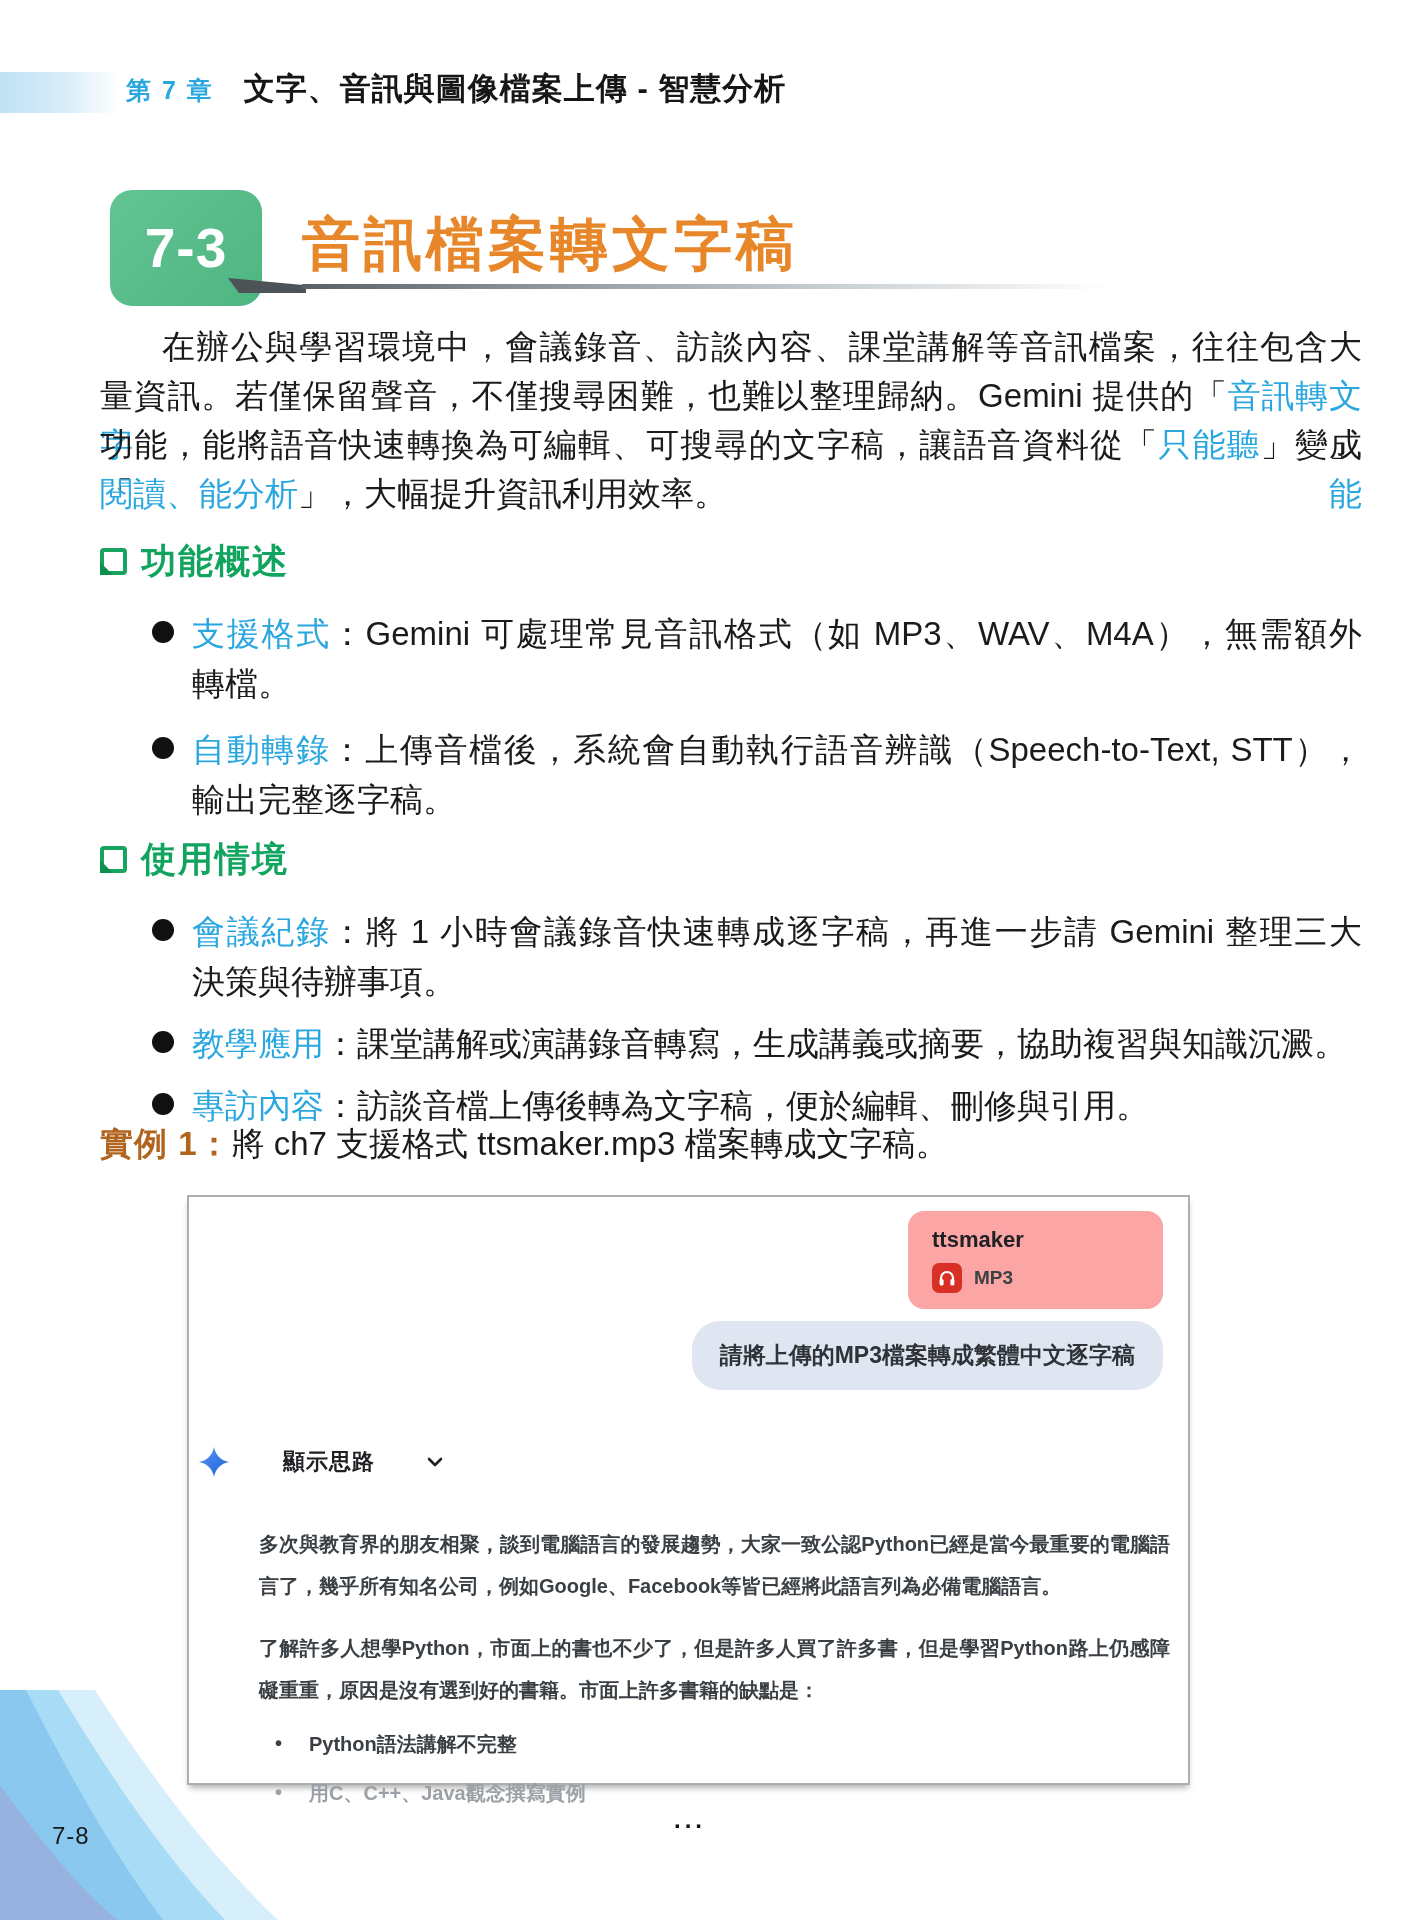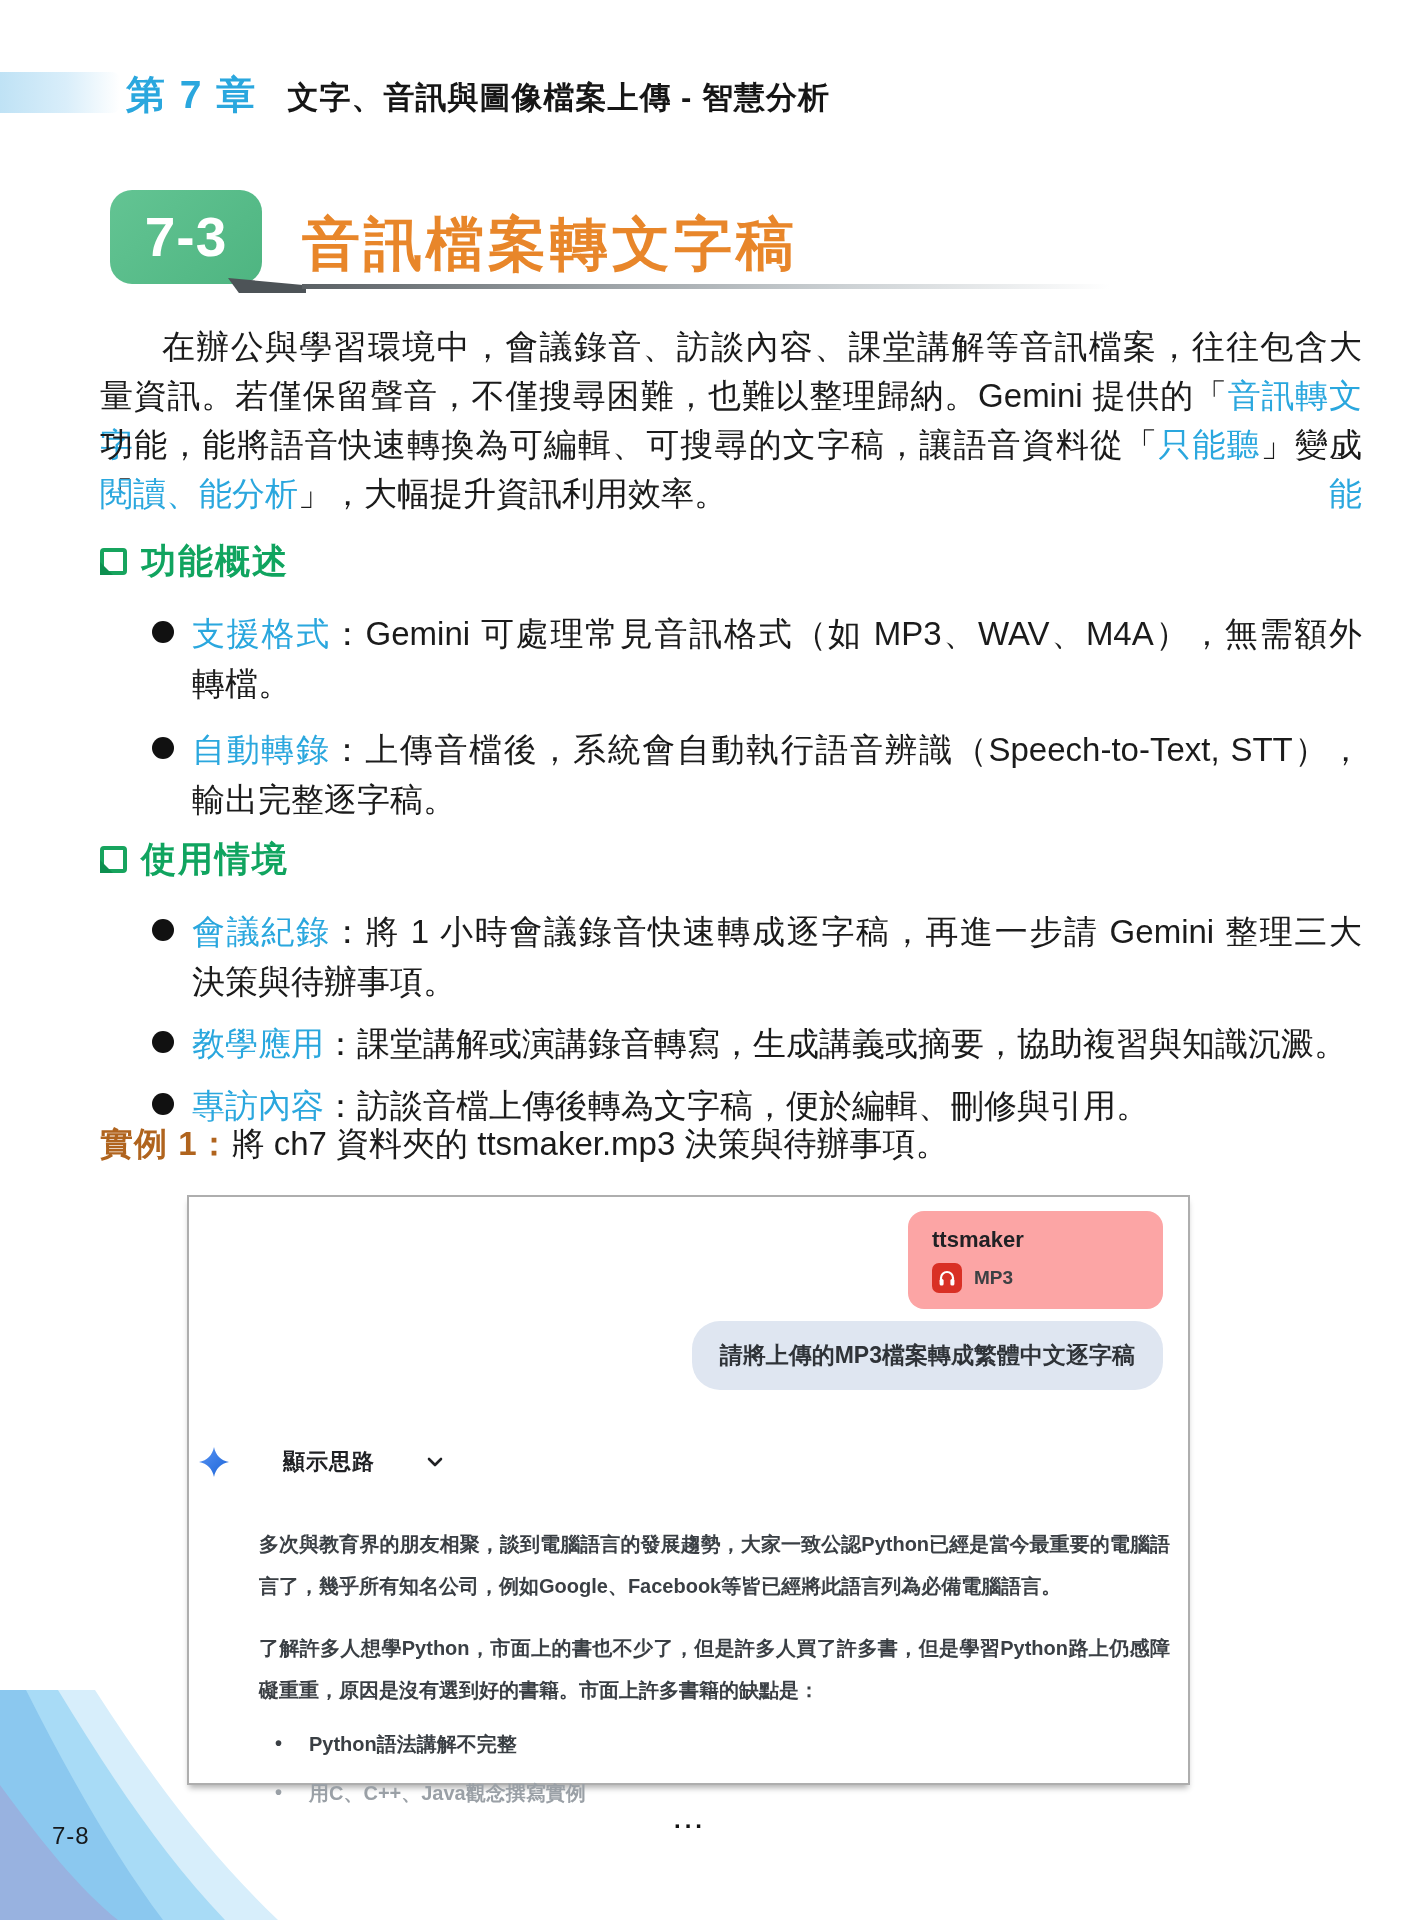--- a/index.html
+++ b/index.html
@@ -17,25 +17,25 @@
   *{margin:0;padding:0;box-sizing:border-box;}
   html,body{background:#fff;}
   body{font-family:"Liberation Sans","DejaVu Sans",sans-serif;color:var(--ink);}
   .page{position:relative;width:1419px;height:1920px;background:#fff;overflow:hidden;}
 
   
   .chapter-band{position:absolute;left:0;top:72px;width:120px;height:41px;
     background:linear-gradient(90deg,#bfe2f5 0%,#d9eefa 55%,rgba(255,255,255,0) 100%);
     border-radius:0 8px 8px 0;}
   .chapter-row{position:absolute;left:126px;top:68px;display:flex;align-items:baseline;gap:30px;white-space:nowrap;}
-  .chapter-no{font-size:39px;font-weight:bold;color:var(--accent-blue);letter-spacing:2px;}
+  .chapter-no{font-size:25px;font-weight:bold;color:var(--accent-blue);letter-spacing:2px;}
   .chapter-title{font-size:31px;font-weight:bold;color:#161616;letter-spacing:1px;}
 
   
-  .sec-badge{position:absolute;left:110px;top:190px;width:152px;height:94px;border-radius:22px;
+  .sec-badge{position:absolute;left:110px;top:190px;width:152px;height:116px;border-radius:22px;
     background:linear-gradient(135deg,#63c493,#4eb581);display:grid;place-items:center;}
   .sec-badge span{color:#fff;font-size:55px;font-weight:bold;letter-spacing:1px;}
   .sec-wedge{position:absolute;left:228px;top:277px;width:78px;height:16px;background:#4d5357;
     clip-path:polygon(0 6%,100% 52%,100% 100%,14% 100%);}
   .sec-line{position:absolute;left:302px;top:284px;width:833px;height:5px;
     background:linear-gradient(90deg,#5a6064 0%,#9aa0a4 35%,#ccd1d4 65%,rgba(255,255,255,0) 97%);}
   .sec-title{position:absolute;left:302px;top:206px;font-size:58px;font-weight:bold;
     color:var(--title-orange);letter-spacing:4px;white-space:nowrap;}
 
   
@@ -151,21 +151,21 @@
       <span class="dot"></span>
       <div class="bline"><span class="seg-blue">教學應用</span><span class="seg-ink">：課堂講解或演講錄音轉寫，生成講義或摘要，協助複習與知識沉澱。</span></div>
     </div>
     <div class="bullet">
       <span class="dot"></span>
       <div class="bline"><span class="seg-blue">專訪內容</span><span class="seg-ink">：訪談音檔上傳後轉為文字稿，便於編輯、刪修與引用。</span></div>
     </div>
   </section>
 
   <div class="example">
-    <span class="ex-label">實例 1：</span><span class="ex-text">將 ch7 資料夾的 ttsmaker.mp3 決策與待辦事項。</span>
+    <span class="ex-label">實例 1：</span><span class="ex-text">將 ch7 支援格式 ttsmaker.mp3 檔案轉成文字稿。</span>
   </div>
 
   <div class="chat-panel">
     <div class="file-card">
       <div class="file-name">ttsmaker</div>
       <div class="file-meta">
         <span class="file-icon">
           <svg width="20" height="20" viewBox="0 0 20 20">
             <path d="M4 14 v-4 a6 6 0 0 1 12 0 v4" fill="none" stroke="#ffffff" stroke-width="2.2" stroke-linecap="round"></path>
             <rect x="2.6" y="11" width="4" height="6.5" rx="1.6" fill="#ffffff"></rect>

